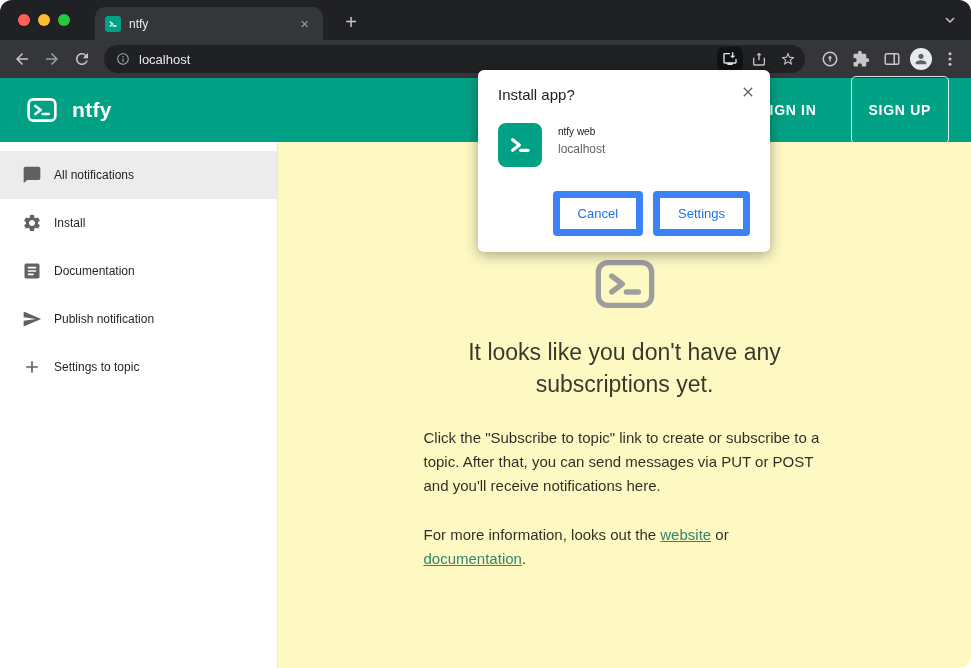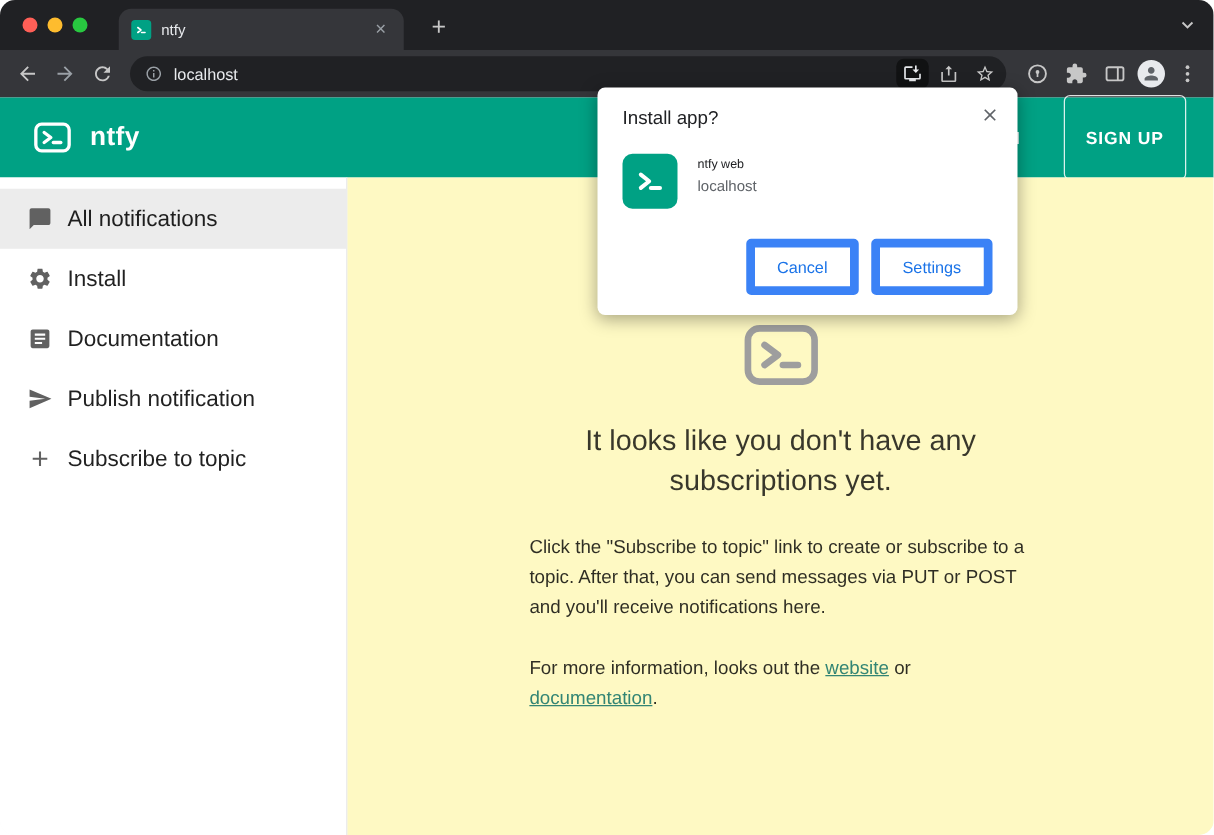--- a/index.html
+++ b/index.html
@@ -44,35 +44,35 @@
   .logo-outline { width:32px; height:32px; color:#fff; flex:none; }
   .logo-outline svg { width:100%; height:100%; display:block; }
   .brand { margin-left:14px; font-size:21px; font-weight:700; letter-spacing:.3px; }
   .appbar-spacer { flex:1; }
   .signin { font-size:14px; font-weight:700; letter-spacing:.7px; margin-right:30px; cursor:pointer; padding:8px 4px; }
   .signup { border:1px solid rgba(255,255,255,.85); border-radius:5px; padding:25px 17px; font-size:14px; font-weight:700; letter-spacing:.7px; cursor:pointer; background:transparent; color:#fff; font-family:inherit; }
 
   
   .content { position:absolute; top:142px; left:0; right:0; bottom:0; display:flex; }
   .sidebar { width:278px; flex:none; background:#fff; border-right:1px solid #e6e6e6; padding-top:9px; }
-  .side-item { height:48px; display:flex; align-items:center; padding-left:22px; gap:12px; font-size:18px; color:rgba(0,0,0,.87); cursor:pointer; }
+  .side-item { height:48px; display:flex; align-items:center; padding-left:22px; gap:12px; font-size:12px; color:rgba(0,0,0,.87); cursor:pointer; }
   .side-item.selected { background:#ececec; }
   .side-icon { width:20px; height:20px; color:#616161; flex:none; }
   .side-icon svg { width:20px; height:20px; display:block; }
 
   .main { flex:1; display:flex; justify-content:center; background:#fef9c3; }
   .empty { width:402px; margin-top:110px; }
   .empty-logo { width:64px; height:64px; margin:0 auto; color:#9e9e9e; }
   .empty-logo svg { width:100%; height:100%; display:block; }
   .empty-heading { margin:20px 0 0; font-size:23px; font-weight:400; color:rgba(0,0,0,.78); text-align:center; line-height:1.4; }
   .empty p { margin:26px 0 0; font-size:15px; color:rgba(0,0,0,.82); line-height:1.58; }
   .empty a { color:var(--link,#338574); text-decoration:underline; cursor:pointer; }
 
   
-  .dialog { position:absolute; left:478px; top:70px; width:336px; background:#fff; border-radius:6px; box-shadow:0 3px 14px rgba(0,0,0,.35); z-index:60; padding:16px 20px 16px; }
+  .dialog { position:absolute; left:478px; top:70px; width:292px; background:#fff; border-radius:6px; box-shadow:0 3px 14px rgba(0,0,0,.35); z-index:60; padding:16px 20px 16px; }
   .dlg-title { font-size:15px; font-weight:500; color:#202124; }
   .dlg-close { position:absolute; top:12px; right:12px; width:20px; height:20px; color:#5f6368; cursor:pointer; }
   .dlg-close svg { width:16px; height:16px; display:block; margin:2px; }
   .dlg-row { display:flex; margin-top:20px; gap:16px; align-items:flex-start; }
   .dlg-icon { width:44px; height:44px; background:var(--teal,#00a184); border-radius:8px; display:flex; align-items:center; justify-content:center; flex:none; }
   .dlg-icon svg { width:32px; height:32px; display:block; }
   .dlg-name { font-size:10px; color:#202124; margin-top:3px; }
   .dlg-origin { font-size:12px; color:#5f6368; margin-top:5px; }
   .dlg-actions { display:flex; justify-content:flex-end; gap:10px; margin-top:24px; }
   .dlg-btn { border:7px solid #3b82f6; background:#fff; color:var(--button-blue,#1a73e8); border-radius:4px; font-size:13px; font-weight:500; padding:8px 18px; font-family:inherit; cursor:pointer; }
@@ -230,21 +230,21 @@
             </svg>
         </span>
         <span>Publish notification</span>
       </div>
       <div class="side-item">
         <span class="side-icon">
           <svg viewBox="0 0 24 24">
               <path d="M19 13h-6v6h-2v-6H5v-2h6V5h2v6h6v2z" fill="currentColor"></path>
             </svg>
         </span>
-        <span>Subscribe to topic</span>
+        <span>Settings to topic</span>
       </div>
     </div>
 
     <div class="main">
       <div class="empty">
         <div class="empty-logo">
           <svg viewBox="0 0 24 24">
               <rect x="2" y="4" width="20" height="16" rx="3.5" fill="none" stroke="currentColor" stroke-width="2"></rect>
               <path d="M7 9l4 3-4 3" stroke="currentColor" stroke-width="2" fill="none" stroke-linecap="round" stroke-linejoin="round"></path>
               <line x1="12.5" y1="15" x2="17" y2="15" stroke="currentColor" stroke-width="2" stroke-linecap="round"></line>

